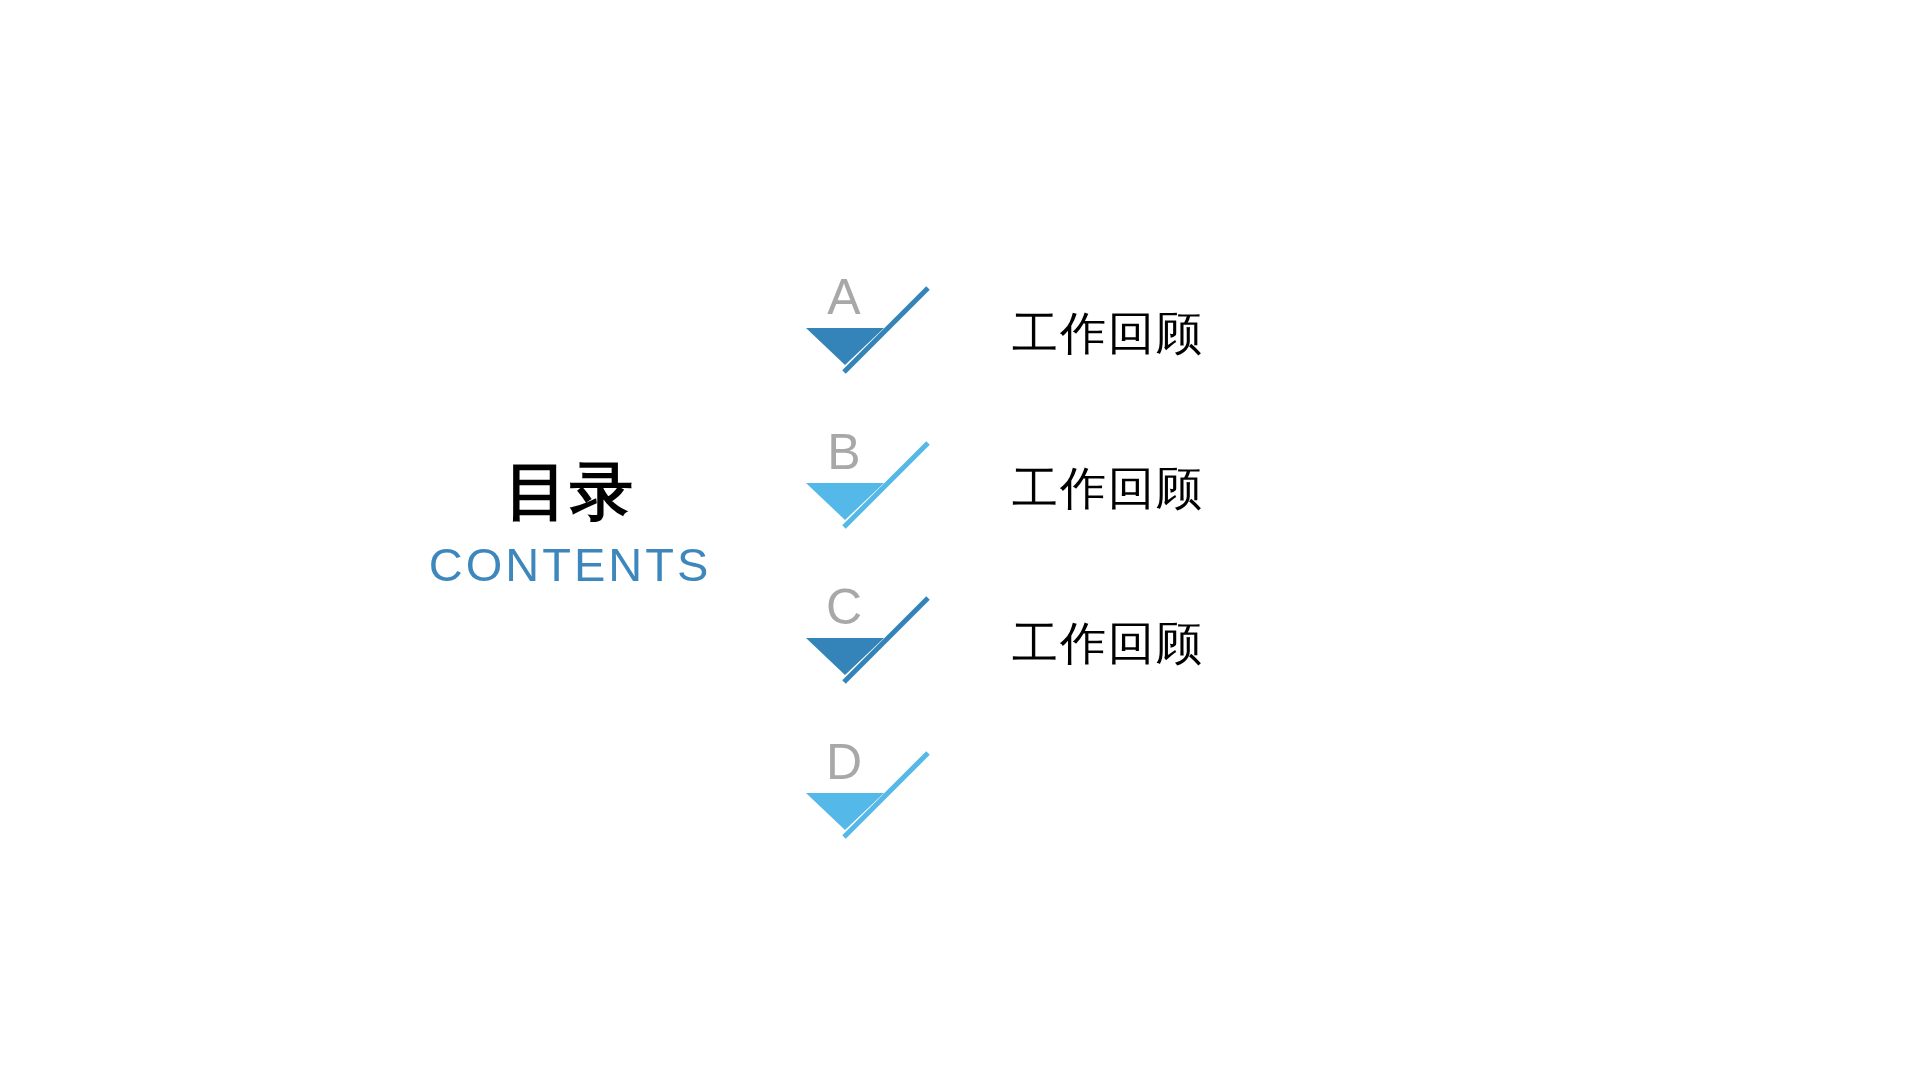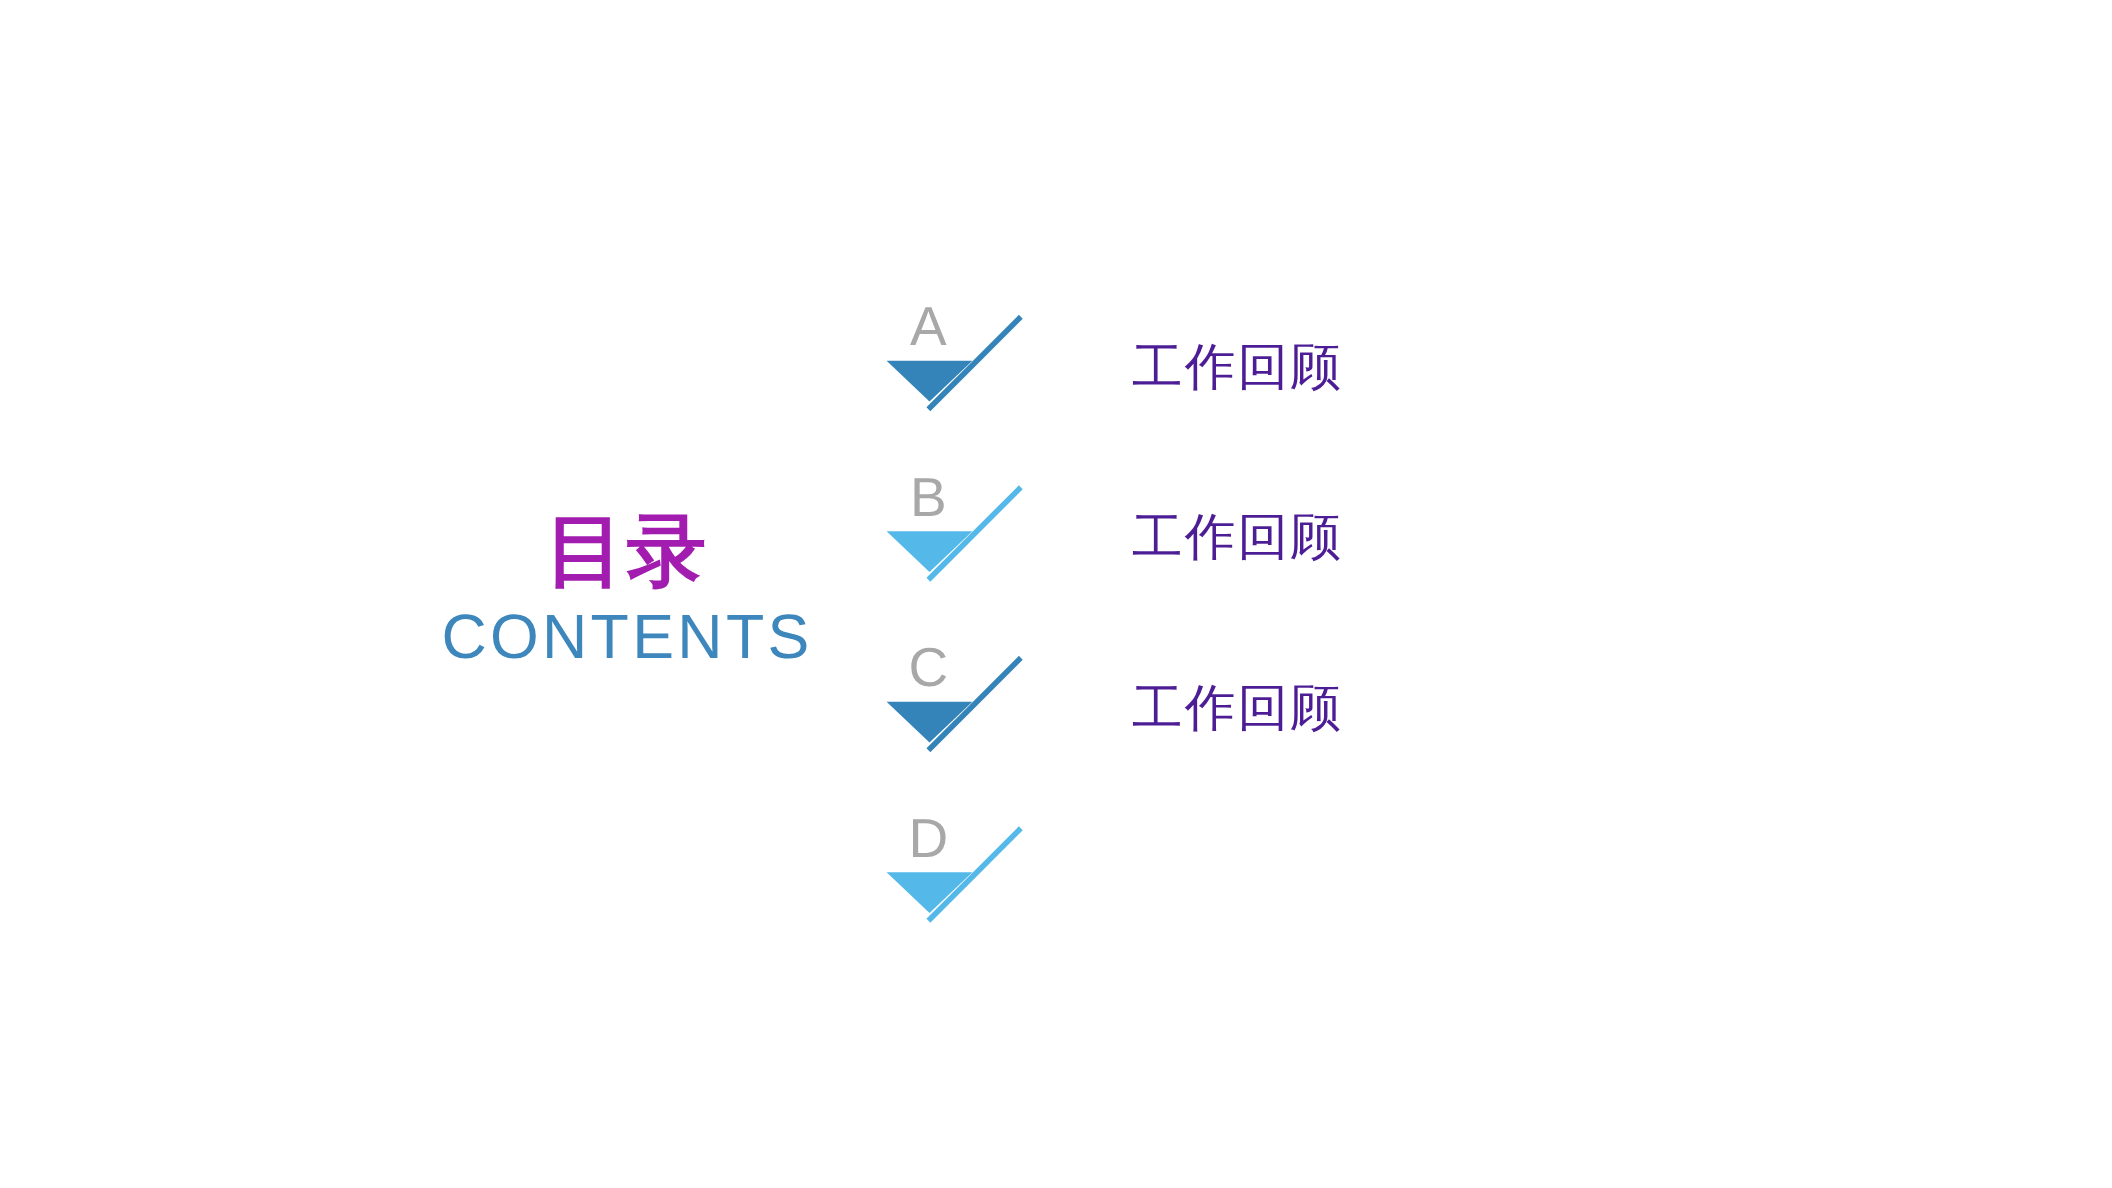--- a/index.html
+++ b/index.html
@@ -25,32 +25,32 @@
   
   .title-block {
     position: absolute;
     left: 360px;
     top: 465px;
     width: 420px;
     text-align: center;
     user-select: none;
   }
   .title-cn {
-    font-family: Liberation Serif, serif;
-    font-size: 72px;
+    font-family: Liberation Mono, monospace;
+    font-size: 63px;
     font-weight: 700;
     line-height: 1.02;
-    color: #a21caf;
+    color: #000000;
     letter-spacing: 2px;
     margin: 0;
     white-space: nowrap;
   }
   .title-en {
     font-family: "Liberation Sans", "DejaVu Sans", sans-serif;
-    font-size: 57px;
+    font-size: 47px;
     font-weight: 400;
     line-height: 1.1;
     color: #3d87bd;
     letter-spacing: 3px;
     margin: 10px 0 0 0;
     white-space: nowrap;
   }
 
   
   .items {
@@ -87,27 +87,27 @@
     font-family: "Liberation Sans", "DejaVu Sans", sans-serif;
     font-size: 50px;
     font-weight: 400;
     line-height: 1;
     color: #a8a8a8;
     user-select: none;
   }
 
   .item-label {
     position: absolute;
-    left: 239px;
+    left: 222px;
     top: 40px;
     font-family: "DejaVu Sans", "Liberation Sans", sans-serif;
     font-size: 46px;
     font-weight: 400;
     line-height: 1.1;
-    color: #4c1d95;
+    color: #000000;
     letter-spacing: 2px;
     white-space: nowrap;
     user-select: none;
   }
 </style>
 </head>
 <body>
 
 <div class="slide">
 

